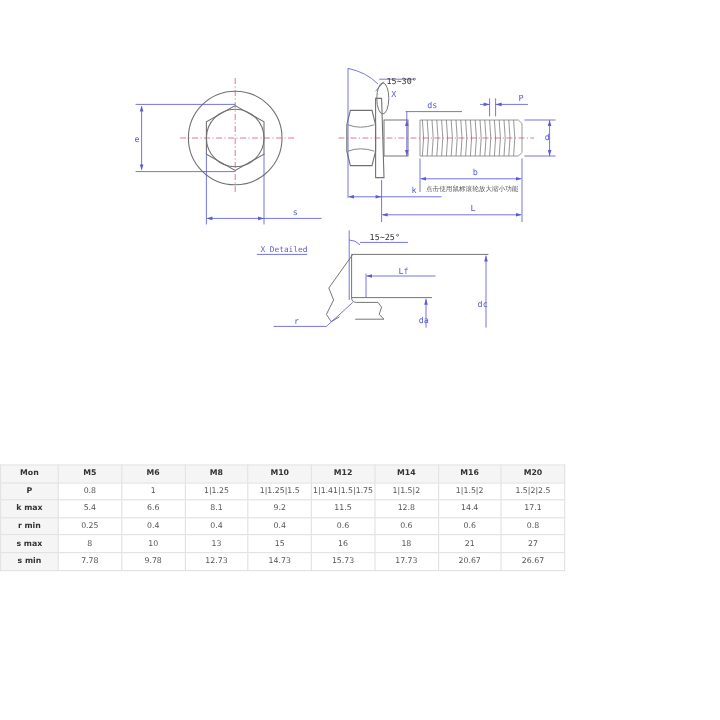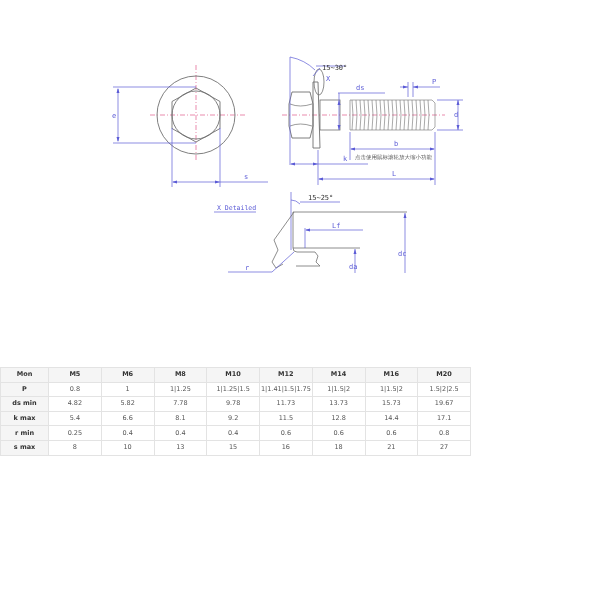--- a/index.html
+++ b/index.html
@@ -1,19 +1,19 @@
 <!DOCTYPE html>
 <html><head>
 <meta charset="utf-8">
 <style>
   html, body { margin: 0; padding: 0; background: #ffffff; }
   body { width: 600px; height: 600px; position: relative; overflow: hidden; font-family: "DejaVu Sans", sans-serif; }
   .drawing { position: absolute; left: 0; top: 0; width: 600px; height: 300px; }
   .drawing text { font-family: "DejaVu Sans Mono", monospace; }
-  .spec-table { position: absolute; left: 0; top: 367px; border-collapse: collapse; table-layout: fixed; width: 470px; }
+  .spec-table { position: absolute; left: 0; top: 387px; border-collapse: collapse; table-layout: fixed; width: 470px; }
   .spec-table td, .spec-table th { border: 1px solid #e3e3e3; height: 13.6px; padding: 0; font-size: 6.5px; text-align: center; color: #555; line-height: 13px; white-space: nowrap; }
   .spec-table th { background: #f5f5f5; font-weight: bold; color: #333; }
   .spec-table td.rowhead { background: #f5f5f5; font-weight: bold; color: #333; }
   .spec-table col.c0 { width: 48px; }
   .spec-table col.cn { width: 52.75px; }
 </style>
 </head>
 <body>
 
 <svg class="drawing" width="600" height="300" viewBox="0 0 600 300">
@@ -168,31 +168,20 @@
         <td>0.8</td>
         <td>1</td>
         <td>1|1.25</td>
         <td>1|1.25|1.5</td>
         <td>1|1.41|1.5|1.75</td>
         <td>1|1.5|2</td>
         <td>1|1.5|2</td>
         <td>1.5|2|2.5</td>
       </tr>
       <tr>
-        <td class="rowhead">ds min</td>
-        <td>4.82</td>
-        <td>5.82</td>
-        <td>7.78</td>
-        <td>9.78</td>
-        <td>11.73</td>
-        <td>13.73</td>
-        <td>15.73</td>
-        <td>19.67</td>
-      </tr>
-      <tr>
         <td class="rowhead">k max</td>
         <td>5.4</td>
         <td>6.6</td>
         <td>8.1</td>
         <td>9.2</td>
         <td>11.5</td>
         <td>12.8</td>
         <td>14.4</td>
         <td>17.1</td>
       </tr>
@@ -211,14 +200,25 @@
         <td class="rowhead">s max</td>
         <td>8</td>
         <td>10</td>
         <td>13</td>
         <td>15</td>
         <td>16</td>
         <td>18</td>
         <td>21</td>
         <td>27</td>
       </tr>
+      <tr>
+        <td class="rowhead">s min</td>
+        <td>7.78</td>
+        <td>9.78</td>
+        <td>12.73</td>
+        <td>14.73</td>
+        <td>15.73</td>
+        <td>17.73</td>
+        <td>20.67</td>
+        <td>26.67</td>
+      </tr>
     </tbody>
 </table>
 
 </body></html>

